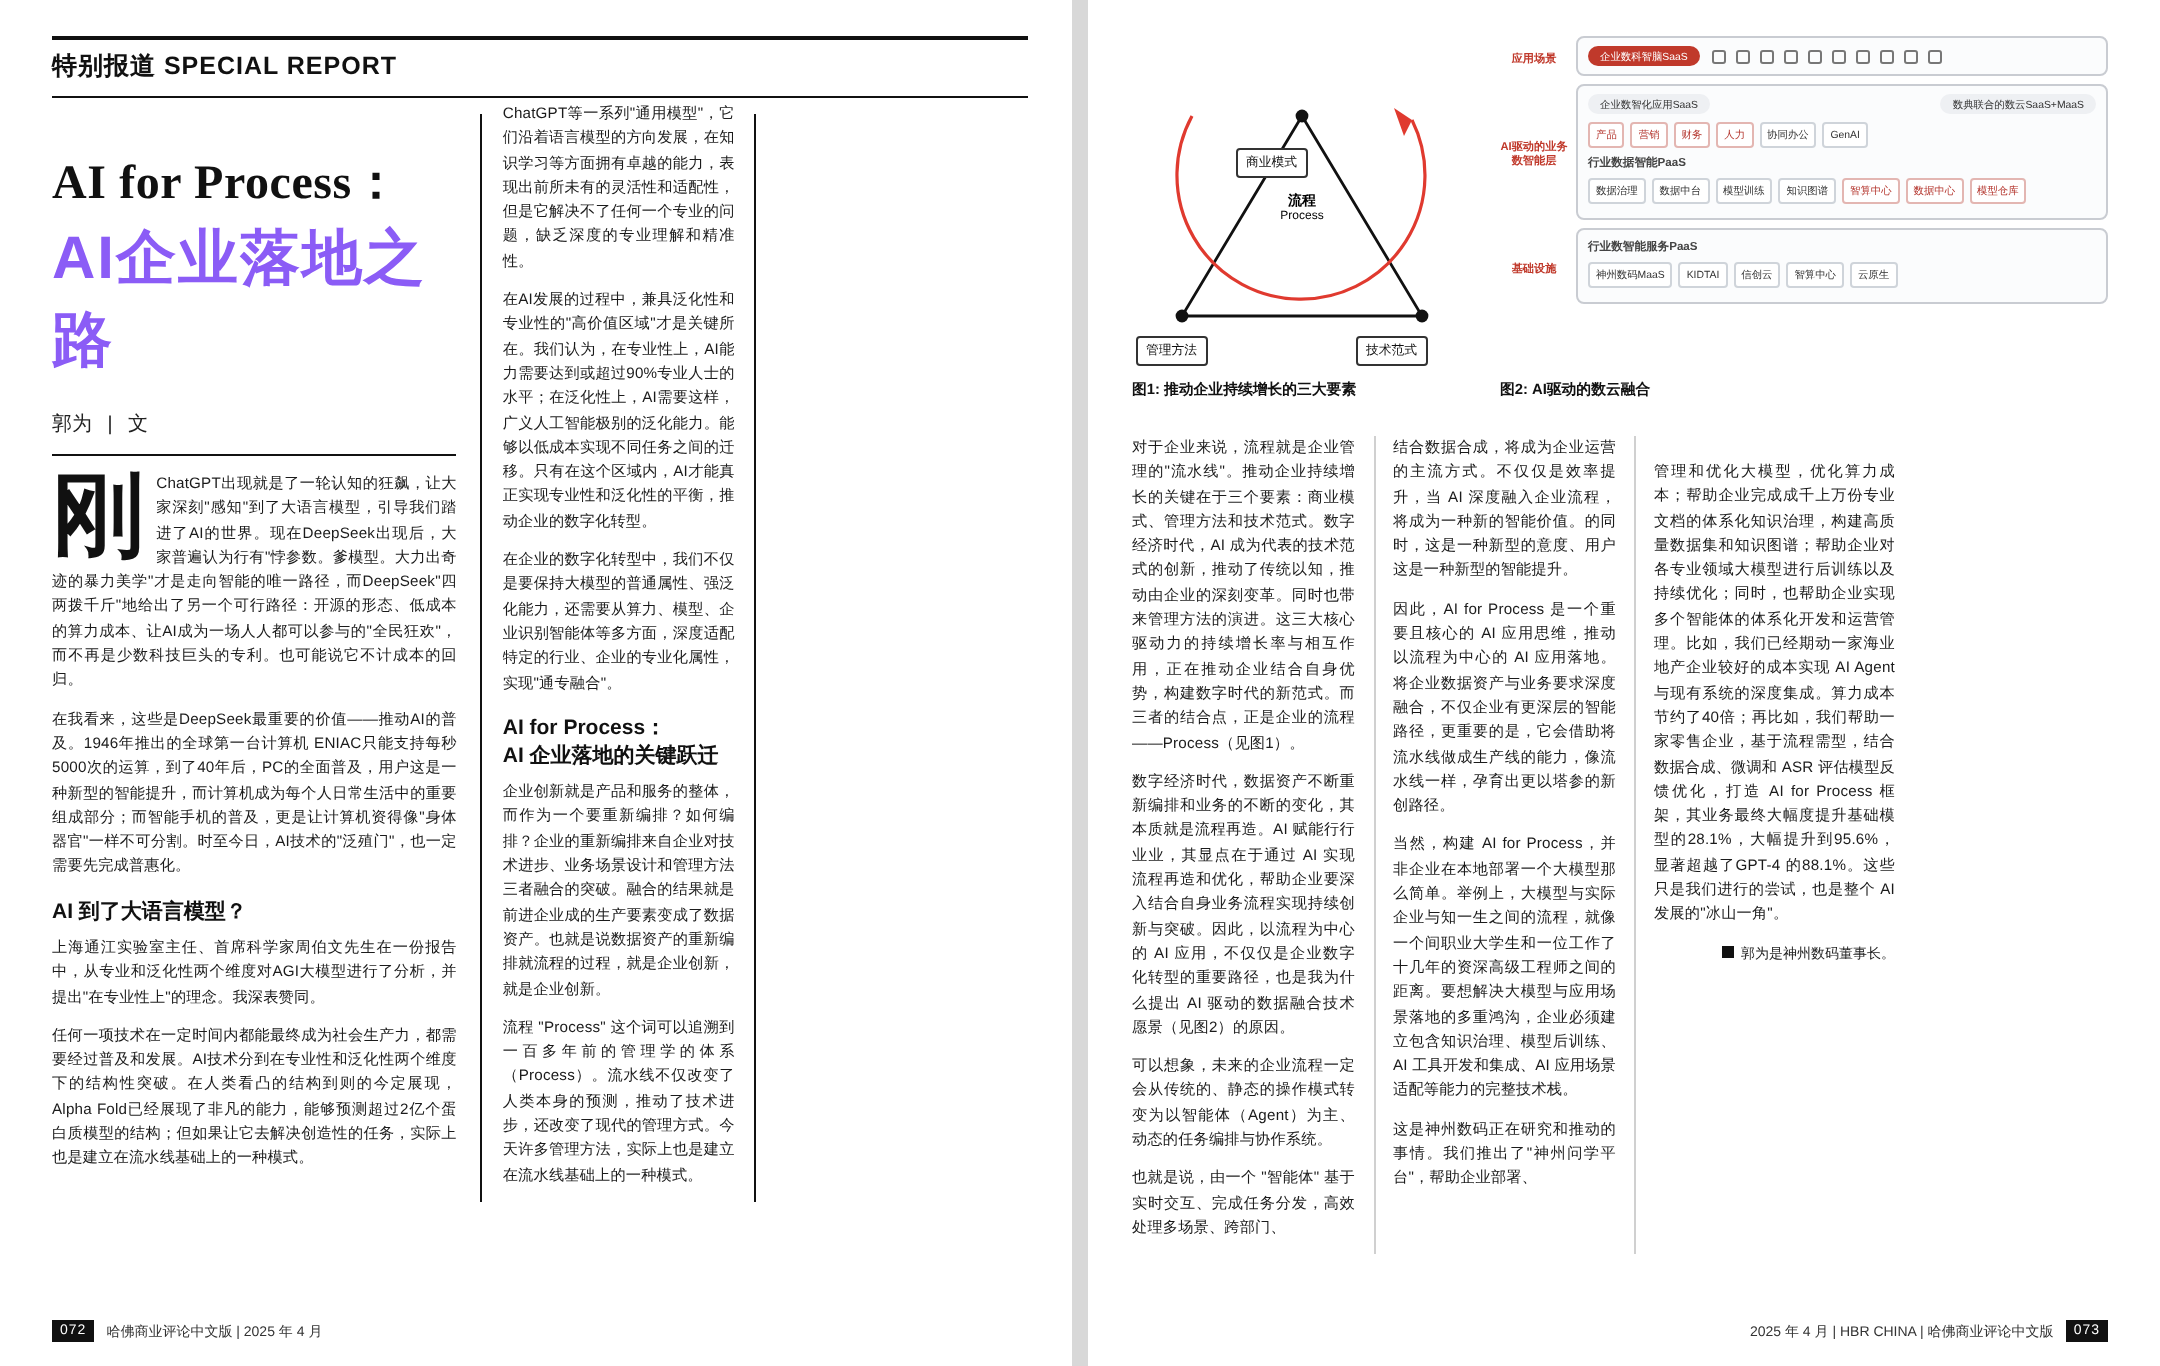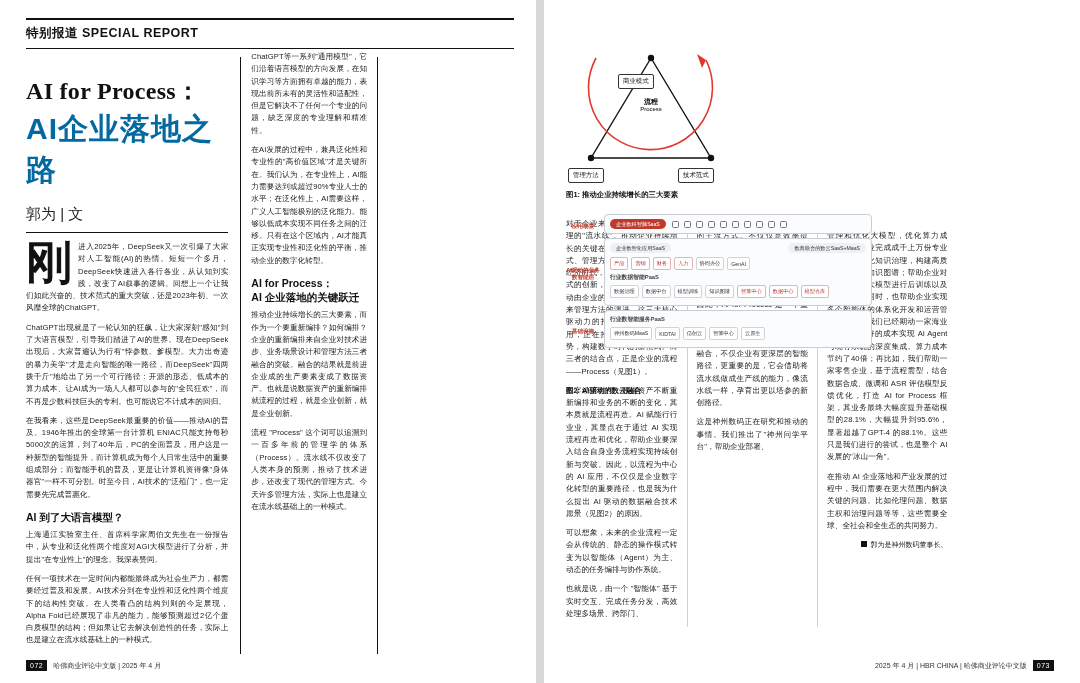--- a/index.html
+++ b/index.html
@@ -49,28 +49,29 @@
     font-size: 24px;
     font-weight: bold;
     color: #111;
     margin: 26px 0 2px 0;
     letter-spacing: .3px;
     font-family: "Liberation Serif", serif;
   }
   .title-cn {
     font-size: 30px;
     font-weight: bold;
-    color: #0369a1;
+    color: #8b5cf6;
     margin: 2px 0 14px 0;
     letter-spacing: 1px;
   }
   .byline {
-    font-size: 15px;
+    font-size: 10px;
     color: #222;
     margin-bottom: 8px;
+    font-family: Liberation Mono, monospace;
   }
   .hr-black { border-top: 1.6px solid #111; margin: 6px 0 8px 0; }
 
   .body-cn {
     font-size: 7.6px;
     line-height: 1.62;
     color: #1b1b1b;
     text-align: justify;
     letter-spacing: .1px;
   }
@@ -111,21 +112,20 @@
     bottom: 12px; left: 22px; right: 26px;
     display: flex; align-items: center; justify-content: flex-end; gap: 6px;
     font-size: 7px; color: #333;
   }
 
   
   .figs {
     display: flex;
     gap: 14px;
     height: 190px;
-    flex-direction: column;
   }
   .fig { position: relative; }
   .fig1 { width: 170px; }
   .fig2 { width: 306px; }
   .fig-cap {
     font-size: 7.4px;
     font-weight: bold;
     color: #111;
     margin-top: 4px;
   }
@@ -230,43 +230,43 @@
     <div class="left-cols">
 
       <div class="col-a">
         <div class="title-en">AI for Process：</div>
         <div class="title-cn">AI企业落地之路</div>
         <div class="byline">郭为 | 文</div>
         <div class="hr-black"></div>
 
         <div class="body-cn dropcap-block">
           <span class="dropcap">刚</span>
-          <p>进入2025年，DeepSeek又一次引爆了大家对人工智能(AI)的热情。短短一个多月，DeepSeek快速进入各行各业，从认知到实践，改变了AI叙事的逻辑。回想上一个让我们如此兴奋的、技术范式的重大突破，还是2023年初、一次风靡全球的ChatGPT。</p>
           <p>ChatGPT出现就是了一轮认知的狂飙，让大家深刻"感知"到了大语言模型，引导我们踏进了AI的世界。现在DeepSeek出现后，大家普遍认为行有"悖参数。爹模型。大力出奇迹的暴力美学"才是走向智能的唯一路径，而DeepSeek"四两拨千斤"地给出了另一个可行路径：开源的形态、低成本的算力成本、让AI成为一场人人都可以参与的"全民狂欢"，而不再是少数科技巨头的专利。也可能说它不计成本的回归。</p>
           <p>在我看来，这些是DeepSeek最重要的价值——推动AI的普及。1946年推出的全球第一台计算机 ENIAC只能支持每秒5000次的运算，到了40年后，PC的全面普及，用户这是一种新型的智能提升，而计算机成为每个人日常生活中的重要组成部分；而智能手机的普及，更是让计算机资得像"身体器官"一样不可分割。时至今日，AI技术的"泛殖门"，也一定需要先完成普惠化。</p>
         </div>
 
         <div class="sub-h">AI 到了大语言模型？</div>
         <div class="body-cn">
           <p>上海通江实验室主任、首席科学家周伯文先生在一份报告中，从专业和泛化性两个维度对AGI大模型进行了分析，并提出"在专业性上"的理念。我深表赞同。</p>
           <p>任何一项技术在一定时间内都能最终成为社会生产力，都需要经过普及和发展。AI技术分到在专业性和泛化性两个维度下的结构性突破。在人类看凸的结构到则的今定展现，Alpha Fold已经展现了非凡的能力，能够预测超过2亿个蛋白质模型的结构；但如果让它去解决创造性的任务，实际上也是建立在流水线基础上的一种模式。</p>
         </div>
       </div>
 
       <div class="col-div"></div>
 
       <div class="col-b">
         <div class="body-cn" style="margin-top:2px;">
           <p>ChatGPT等一系列"通用模型"，它们沿着语言模型的方向发展，在知识学习等方面拥有卓越的能力，表现出前所未有的灵活性和适配性，但是它解决不了任何一个专业的问题，缺乏深度的专业理解和精准性。</p>
           <p>在AI发展的过程中，兼具泛化性和专业性的"高价值区域"才是关键所在。我们认为，在专业性上，AI能力需要达到或超过90%专业人士的水平；在泛化性上，AI需要这样，广义人工智能极别的泛化能力。能够以低成本实现不同任务之间的迁移。只有在这个区域内，AI才能真正实现专业性和泛化性的平衡，推动企业的数字化转型。</p>
+          <p>在企业的数字化转型中，我们不仅是要保持大模型的普通属性、强泛化能力，还需要从算力、模型、企业识别智能体等多方面，深度适配特定的行业、企业的专业化属性，实现"通专融合"。</p>
         </div>
         <div class="sub-h" style="white-space:pre-line;">AI for Process：
 AI 企业落地的关键跃迁</div>
         <div class="body-cn">
-          <p>推动企业持续增长的三大要素，而作为一个要重新编排？如何编排？企业的重新编排来自企业对技术进步、业务场景设计和管理方法三者融合的突破。融合的结果就是前进企业成的生产要素变成了数据资产。也就是说数据资产的重新编排就流程的过程，就是企业创新，就是企业创新。</p>
+          <p>企业创新就是产品和服务的整体，而作为一个要重新编排？如何编排？企业的重新编排来自企业对技术进步、业务场景设计和管理方法三者融合的突破。融合的结果就是前进企业成的生产要素变成了数据资产。也就是说数据资产的重新编排就流程的过程，就是企业创新，就是企业创新。</p>
           <p>流程 "Process" 这个词可以追溯到一百多年前的管理学的体系（Process）。流水线不仅改变了人类本身的预测，推动了技术进步，还改变了现代的管理方式。今天许多管理方法，实际上也是建立在流水线基础上的一种模式。</p>
         </div>
       </div>
 
       <div class="col-div"></div>
 
       <div class="col-c">
         <div class="body-cn" style="margin-top:2px;">
           <p style="visibility:hidden;">ChatGPT等一系列"通用模型"，它们沿着语言模型的方向发展，在知识学习等方面拥有卓越的能力，表现出前所未有的灵活性和适配性，但是它解决不了任何一个专业的问题，缺乏深度的专业理解和精准性。</p>
         </div>
@@ -383,28 +383,28 @@
           <p>数字经济时代，数据资产不断重新编排和业务的不断的变化，其本质就是流程再造。AI 赋能行行业业，其显点在于通过 AI 实现流程再造和优化，帮助企业要深入结合自身业务流程实现持续创新与突破。因此，以流程为中心的 AI 应用，不仅仅是企业数字化转型的重要路径，也是我为什么提出 AI 驱动的数据融合技术愿景（见图2）的原因。</p>
           <p>可以想象，未来的企业流程一定会从传统的、静态的操作模式转变为以智能体（Agent）为主、动态的任务编排与协作系统。</p>
           <p>也就是说，由一个 "智能体" 基于实时交互、完成任务分发，高效处理多场景、跨部门、</p>
         </div>
       </div>
       <div class="rdiv"></div>
       <div class="rc">
         <div class="body-cn">
           <p>结合数据合成，将成为企业运营的主流方式。不仅仅是效率提升，当 AI 深度融入企业流程，将成为一种新的智能价值。的同时，这是一种新型的意度、用户这是一种新型的智能提升。</p>
           <p>因此，AI for Process 是一个重要且核心的 AI 应用思维，推动以流程为中心的 AI 应用落地。将企业数据资产与业务要求深度融合，不仅企业有更深层的智能路径，更重要的是，它会借助将流水线做成生产线的能力，像流水线一样，孕育出更以塔参的新创路径。</p>
+          <p>当然，构建 AI for Process，并非企业在本地部署一个大模型那么简单。举例上，大模型与实际企业与知一生之间的流程，就像一个间职业大学生和一位工作了十几年的资深高级工程师之间的距离。要想解决大模型与应用场景落地的多重鸿沟，企业必须建立包含知识治理、模型后训练、AI 工具开发和集成、AI 应用场景适配等能力的完整技术栈。</p>
           <p>这是神州数码正在研究和推动的事情。我们推出了"神州问学平台"，帮助企业部署、</p>
         </div>
       </div>
       <div class="rdiv"></div>
       <div class="rc">
         <div class="body-cn">
           <p>管理和优化大模型，优化算力成本；帮助企业完成成千上万份专业文档的体系化知识治理，构建高质量数据集和知识图谱；帮助企业对各专业领域大模型进行后训练以及持续优化；同时，也帮助企业实现多个智能体的体系化开发和运营管理。比如，我们已经期动一家海业地产企业较好的成本实现 AI Agent 与现有系统的深度集成。算力成本节约了40倍；再比如，我们帮助一家零售企业，基于流程需型，结合数据合成、微调和 ASR 评估模型反馈优化，打造 AI for Process 框架，其业务最终大幅度提升基础模型的28.1%，大幅提升到95.6%，显著超越了GPT-4 的88.1%。这些只是我们进行的尝试，也是整个 AI 发展的"冰山一角"。</p>
-          <p>在推动 AI 企业落地和产业发展的过程中，我们需要在更大范围内解决关键的问题。比如伦理问题、数据主权和治理问题等等，这些需要全球、全社会和全生态的共同努力。</p>
         </div>
         <div class="sig">
           <span class="endmark"></span><span>郭为是神州数码董事长。</span>
         </div>
       </div>
     </div>
 
     <div class="footer-right">
       <span>2025 年 4 月 | HBR CHINA | 哈佛商业评论中文版</span>
       <span class="folio">073</span>

